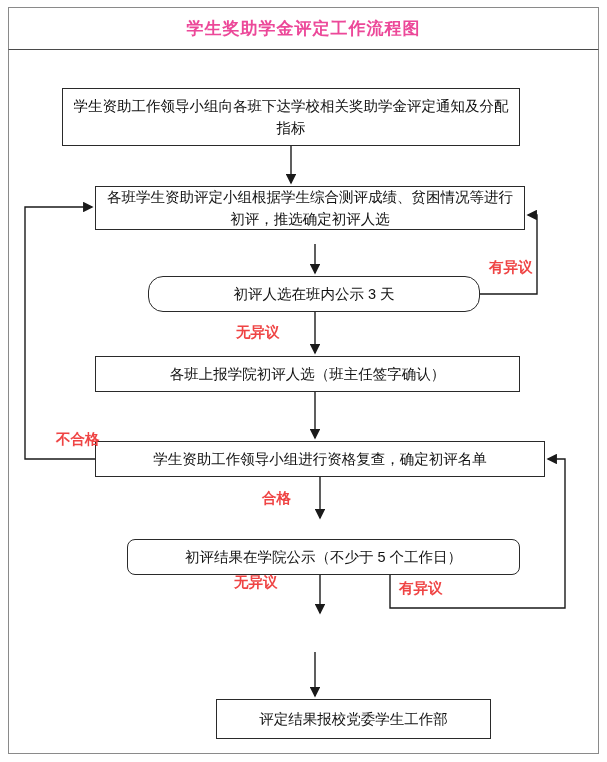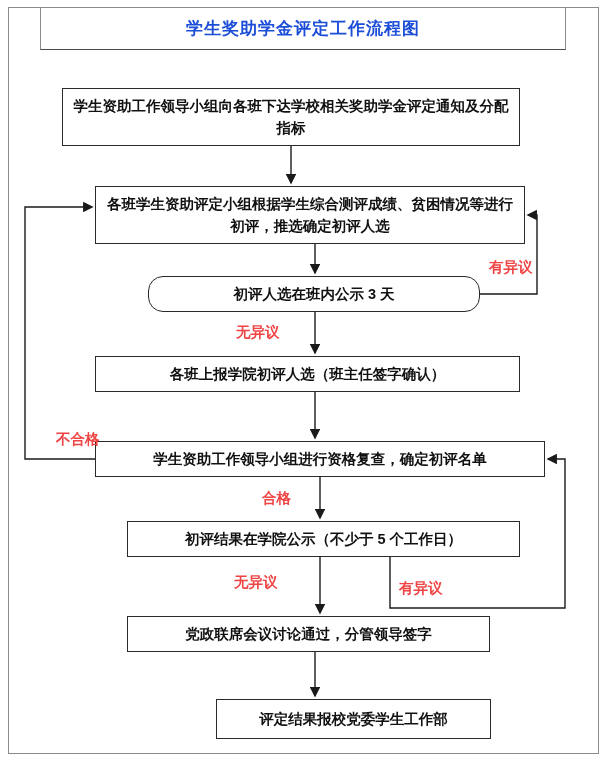--- a/index.html
+++ b/index.html
@@ -15,36 +15,35 @@
   .frame {
     position: absolute;
     left: 8px; top: 7px;
     width: 591px; height: 747px;
     border: 1px solid #8a8a8a;
     background: #ffffff;
   }
   .title-bar {
     position: absolute;
     left: 8px; top: 7px;
-    width: 526px; height: 43px;
+    width: 591px; height: 43px;
     border: 1px solid #8a8a8a;
     border-bottom: 1.5px solid #4a4a4a;
     display: flex; align-items: center; justify-content: center;
-    font-size: 17px; font-weight: 700; color: #1d4ed8;
+    font-size: 17px; font-weight: 700; color: #ec4899;
     letter-spacing: 1px;
     background: #ffffff;
-    margin-left: 32px;
   }
   .node {
     position: absolute;
     border: 1.4px solid #2a2a2a;
     background: #ffffff;
     display: flex; align-items: center; justify-content: center;
     text-align: center;
-    font-weight: 700;
+    font-weight: 400;
     font-size: 14.5px;
     color: #111111;
     line-height: 1.55;
     padding: 3px 10px;
   }
   .edge-label {
     position: absolute;
     font-weight: 700;
     font-size: 14.5px;
     color: #ef4444;
@@ -84,31 +83,30 @@
       <path d="M480,294 L537,294 L537,215 L528,215" marker-end="url(#arrow)"></path>
 
       <path d="M95,459 L25,459 L25,207 L92,207" marker-end="url(#arrow)"></path>
 
       <path d="M390,557 L390,608 L565,608 L565,459 L548,459" marker-end="url(#arrow)"></path>
     </g>
   </svg>
 
   <div class="node" style="left:62px; top:88px; width:458px; height:58px;">学生资助工作领导小组向各班下达学校相关奖助学金评定通知及分配指标</div>
 
-  <div class="node" style="left:95px; top:186px; width:430px; height:58px;">各班学生资助评定小组根据学生综合测评成绩、贫困情况等进行初评，推选确定初评人选</div>
+  <div class="node" style="left:95px; top:186px; width:430px; height:44px;">各班学生资助评定小组根据学生综合测评成绩、贫困情况等进行初评，推选确定初评人选</div>
 
   <div class="node" style="left:148px; top:276px; width:332px; height:36px;border-radius:15px;">初评人选在班内公示 3 天</div>
 
   <div class="node" style="left:95px; top:356px; width:425px; height:36px;">各班上报学院初评人选（班主任签字确认）</div>
 
   <div class="node" style="left:95px; top:441px; width:450px; height:36px;">学生资助工作领导小组进行资格复查，确定初评名单</div>
 
-  <div class="node" style="left:127px; top:521px; width:393px; height:36px;">初评结果在学院公示（不少于 5 个工作日）</div>
+  <div class="node" style="left:127px; top:539px; width:393px; height:36px;border-radius:8px;">初评结果在学院公示（不少于 5 个工作日）</div>
 
-  <div class="node" style="left:127px; top:616px; width:363px; height:36px;">党政联席会议讨论通过，分管领导签字</div>
 
   <div class="node" style="left:180px; top:699px; width:275px; height:40px;margin-left:36px;">评定结果报校党委学生工作部</div>
 
   <div class="edge-label" style="left:489px; top:258px;">有异议</div>
 
   <div class="edge-label" style="left:236px; top:323px;">无异议</div>
 
   <div class="edge-label" style="left:36px; top:430px;margin-left:20px;">不合格</div>
 
   <div class="edge-label" style="left:262px; top:489px;">合格</div>

